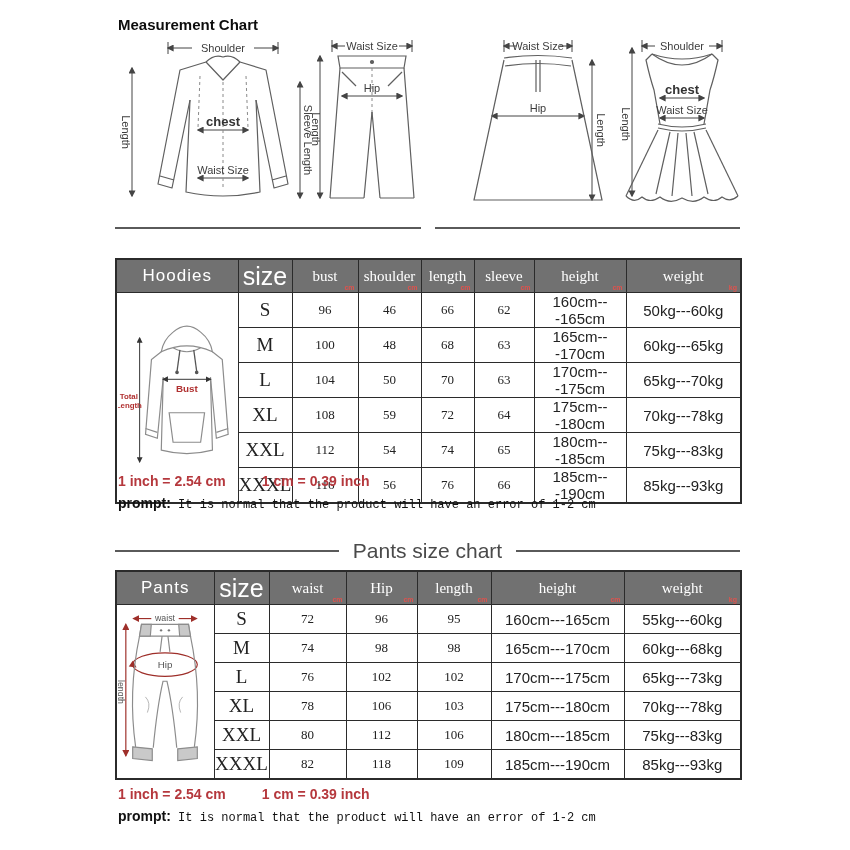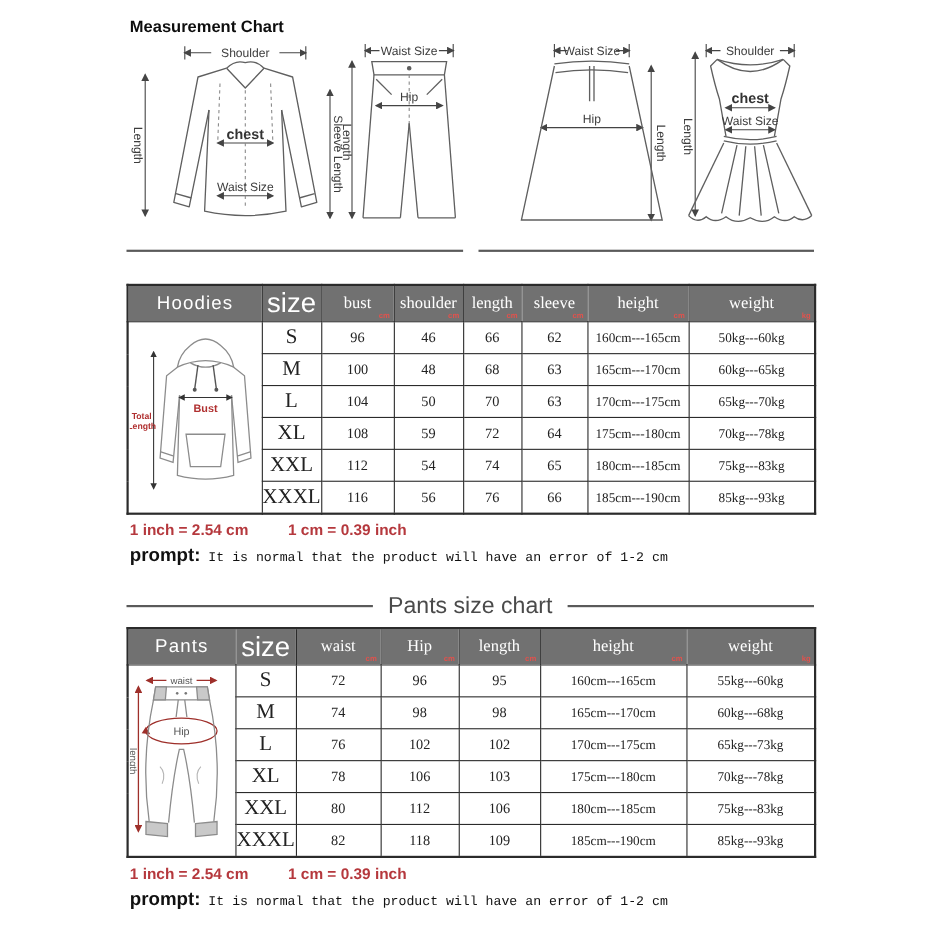--- a/index.html
+++ b/index.html
@@ -19,28 +19,28 @@
   .size-table{border-collapse:collapse;table-layout:fixed;border:2px solid #2b2b2b;background:#fff;}
   .size-table th,.size-table td{border:1px solid #2b2b2b;text-align:center;vertical-align:middle;padding:0;overflow:hidden;}
   .size-table thead th{background:#717171;color:#ffffff;font-weight:normal;position:relative;height:32px;}
   th.product{font-size:17px;letter-spacing:1px;}
   th.size-h{font-family:Liberation Sans, sans-serif;font-size:25px;}
   th.col-h{font-family:"Liberation Serif",serif;font-size:15px;}
   .unit{position:absolute;right:3px;bottom:1px;font-size:7px;color:#e0524d;font-weight:bold;font-family:"Liberation Sans",sans-serif;}
   .size-table td{height:28px;}
   td.size-cell{font-family:"Liberation Serif",serif;font-size:19px;}
   td.num{font-family:"Liberation Serif",serif;font-size:13px;}
-  td.range{font-family:Liberation Serif, serif;font-size:12px;margin-top:38px;}
+  td.range{font-family:Liberation Sans, sans-serif;font-size:15px;margin-top:38px;}
   td.draw-cell{background:#fff;padding:1px;}
 
   
   .note-red{color:#b5383d;font-size:14px;font-weight:600;}
   .note-gap{display:inline-block;width:36px;}
   .note-prompt{font-size:12px;color:#111;font-family:"Liberation Mono",monospace;}
-  .note-prompt b{font-family:"Liberation Sans",sans-serif;font-size:17px;}
+  .note-prompt b{font-family:"Liberation Sans",sans-serif;font-size:14px;}
 
   
   .dl{font-family:"Liberation Sans",sans-serif;font-size:11px;fill:#3c3c3c;}
   .dlb{font-family:"Liberation Sans",sans-serif;font-size:13px;font-weight:bold;fill:#333;}
   .rl{font-family:"Liberation Sans",sans-serif;font-size:8px;font-weight:bold;fill:#b03030;}
   .rlb{font-family:"Liberation Sans",sans-serif;font-size:10px;font-weight:bold;fill:#b03030;}
   .gl{font-family:"Liberation Sans",sans-serif;font-size:9px;fill:#555;}
   .glm{font-family:"Liberation Sans",sans-serif;font-size:10px;fill:#555;}
   svg{display:block;}
 </style>

